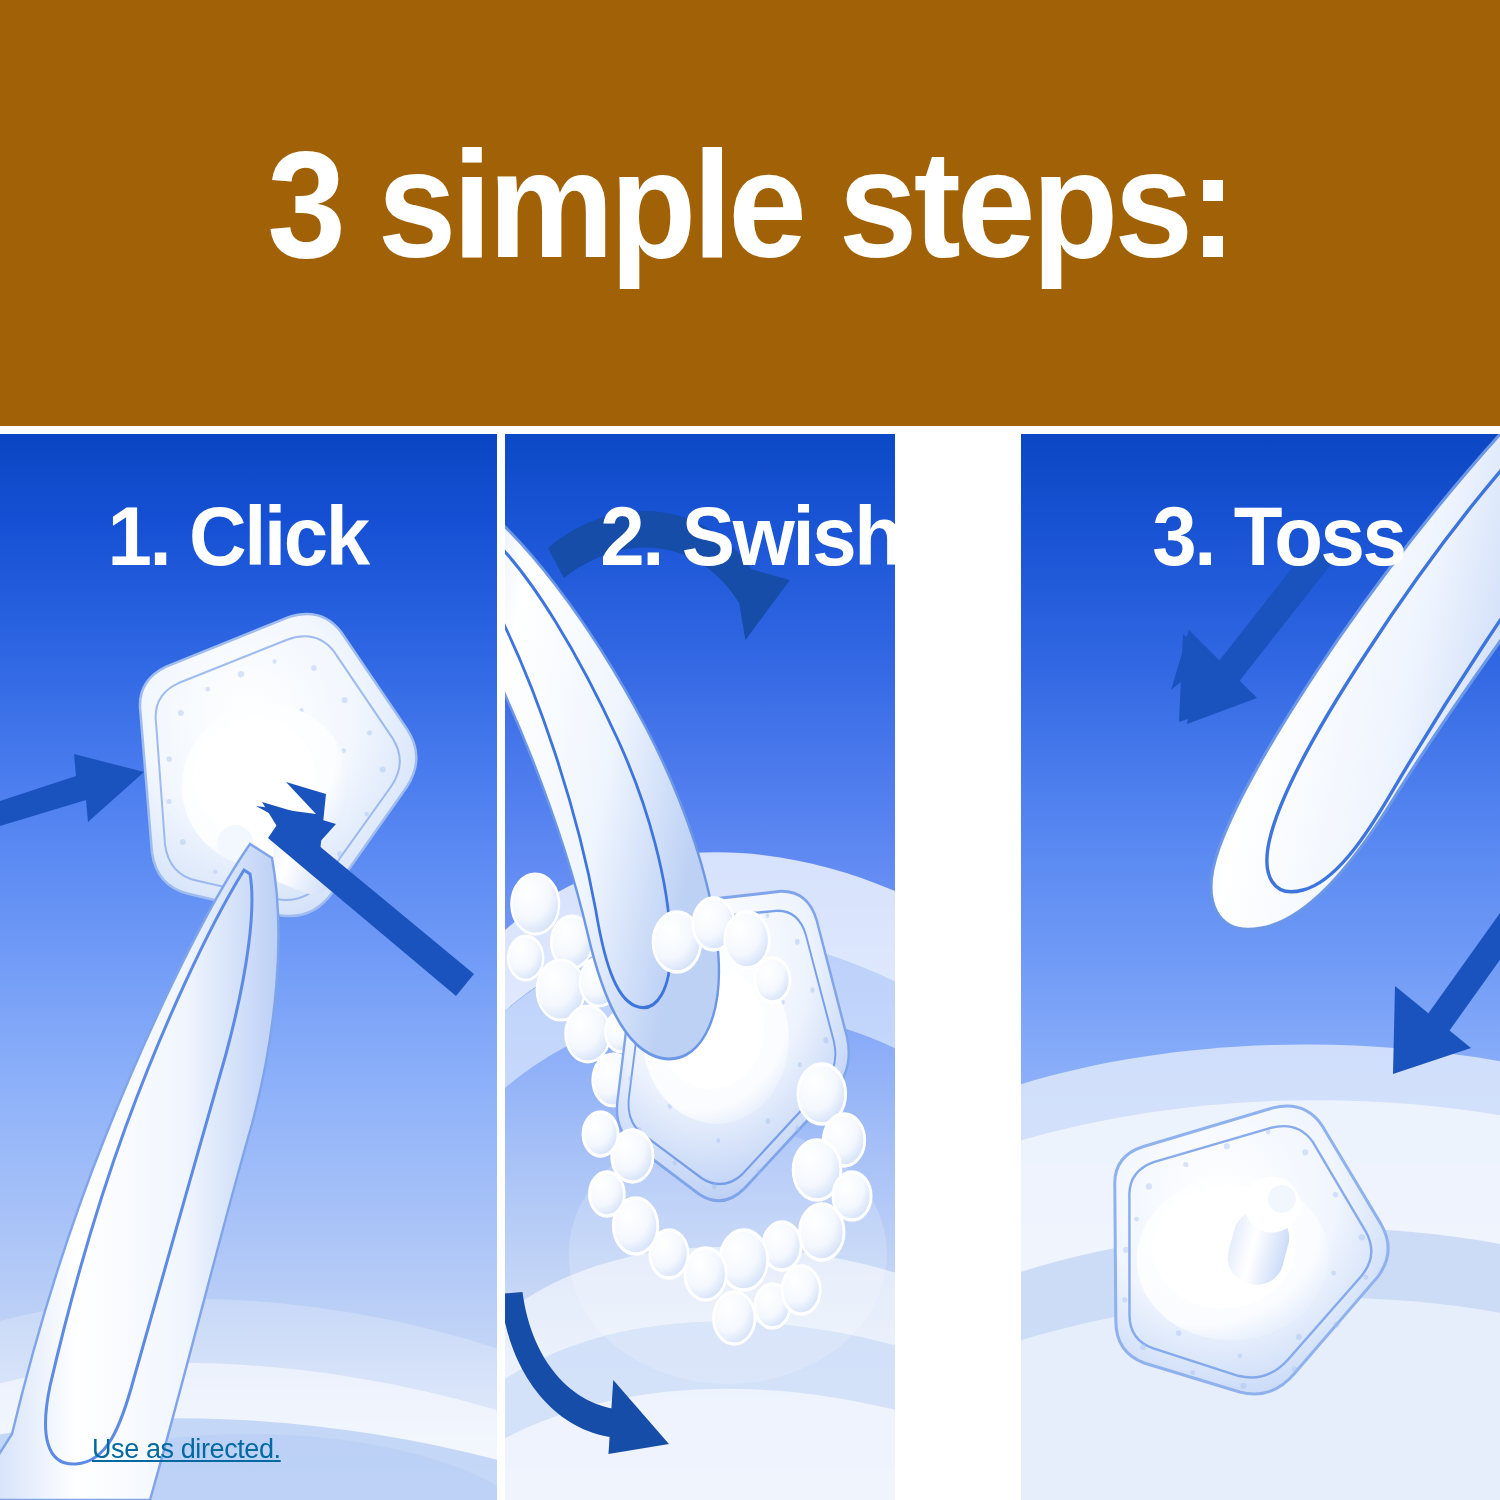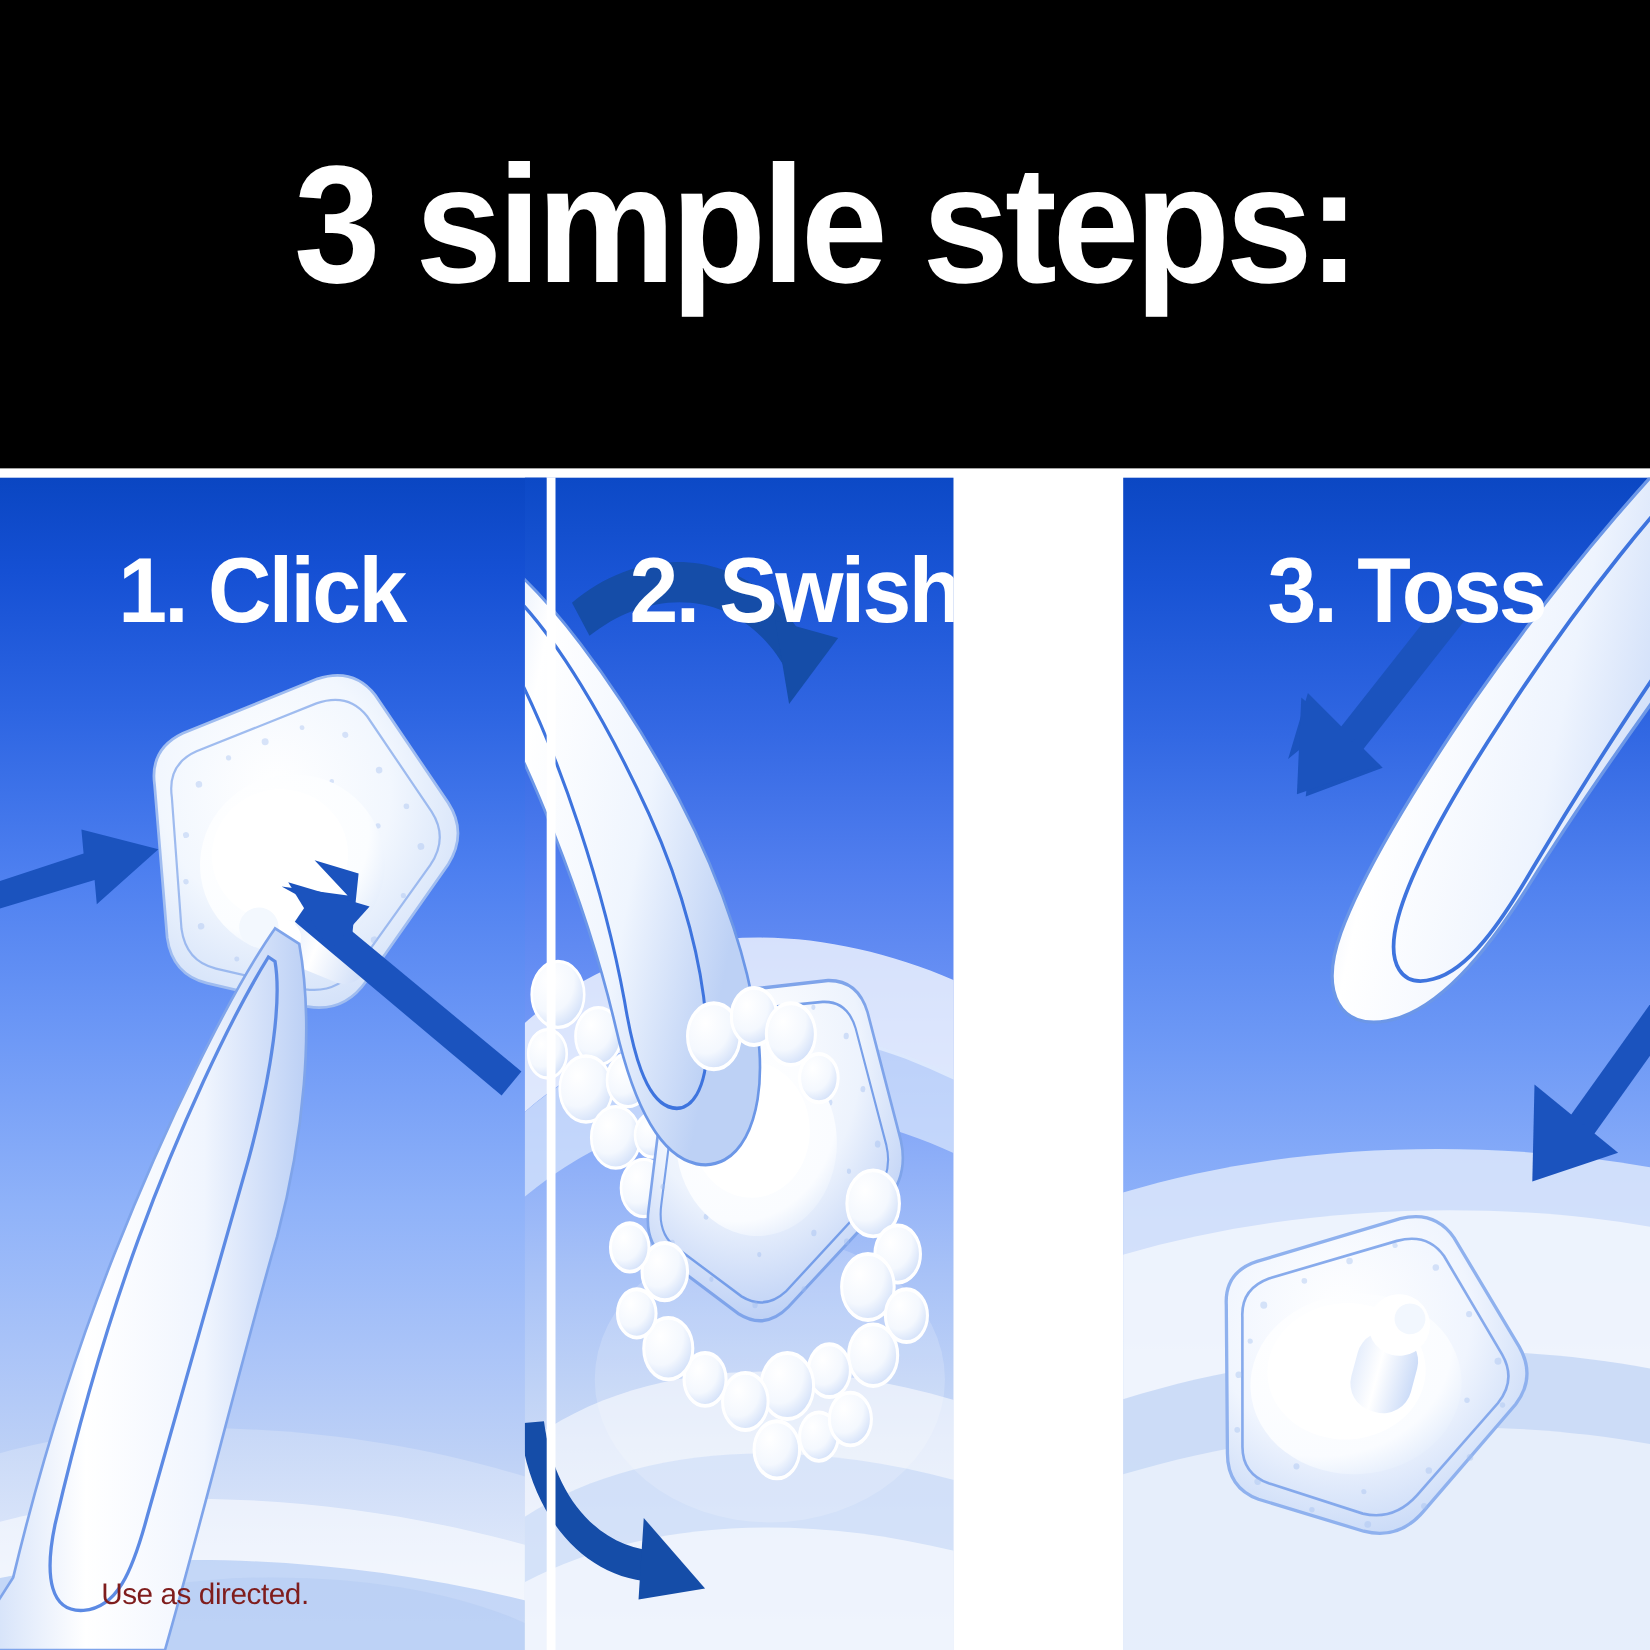--- a/index.html
+++ b/index.html
@@ -3,21 +3,21 @@
 <meta charset="utf-8">
 <style>
   html,body{margin:0;padding:0;background:#fff;}
   body{width:1500px;height:1500px;overflow:hidden;font-family:"Liberation Sans",sans-serif;}
 
   #stage{position:relative;width:1500px;height:1500px;background:#ffffff;overflow:hidden;}
 
   
   #header{
     position:absolute;left:0;top:0;width:1500px;height:426px;
-    background:#000000;
+    background:#a16207;
   }
   #header-title{
     position:absolute;left:0;top:128px;width:1500px;
     text-align:center;
     color:#ffffff;
     font-size:152px;
     font-weight:bold;
     letter-spacing:-4px;
     line-height:1;
     font-family:"Liberation Sans",sans-serif;
@@ -27,21 +27,21 @@
   #header-rule{
     position:absolute;left:0;top:426px;width:1500px;height:8px;background:#ffffff;
   }
 
   
   #panels{position:absolute;left:0;top:434px;width:1500px;height:1066px;}
   .panel{
     position:absolute;top:0;height:1066px;overflow:hidden;
   }
   #panel-1{left:0;width:497px;}
-  #panel-2{left:477px;width:390px;}
+  #panel-2{left:505px;width:390px;}
   #panel-3{left:1003px;width:497px;margin-left:18px;}
 
   .divider{position:absolute;top:0;height:1066px;width:8px;background:#ffffff;}
   #divider-1{left:497px;}
   #divider-2{left:995px;}
 
   
   .pbg{position:absolute;left:0;top:0;width:100%;height:100%;}
   #panel-1 .pbg{
     background:linear-gradient(to bottom,
@@ -68,22 +68,23 @@
     line-height:1;white-space:nowrap;
     font-family:"Liberation Sans",sans-serif;
     transform:scaleX(0.95);
   }
   #panel-1 .phead{text-align:left;padding-left:100px;box-sizing:border-box;}
   #panel-2 .phead{text-align:left;padding-left:90px;box-sizing:border-box;}
   #panel-3 .phead{text-align:left;padding-left:125px;box-sizing:border-box;}
 
   #disclaimer{
     position:absolute;left:92px;top:1434px;
-    color:#7f1d1d;font-size:27px;letter-spacing:-0.4px;
+    color:#0369a1;font-size:27px;letter-spacing:-0.4px;
     font-family:"Liberation Sans",sans-serif;
+    text-decoration:underline;
   }
 
   svg.art{position:absolute;left:0;top:0;width:100%;height:100%;display:block;}
 </style>
 </head>
 <body>
 
 <div id="stage">
 
   <div id="header">

